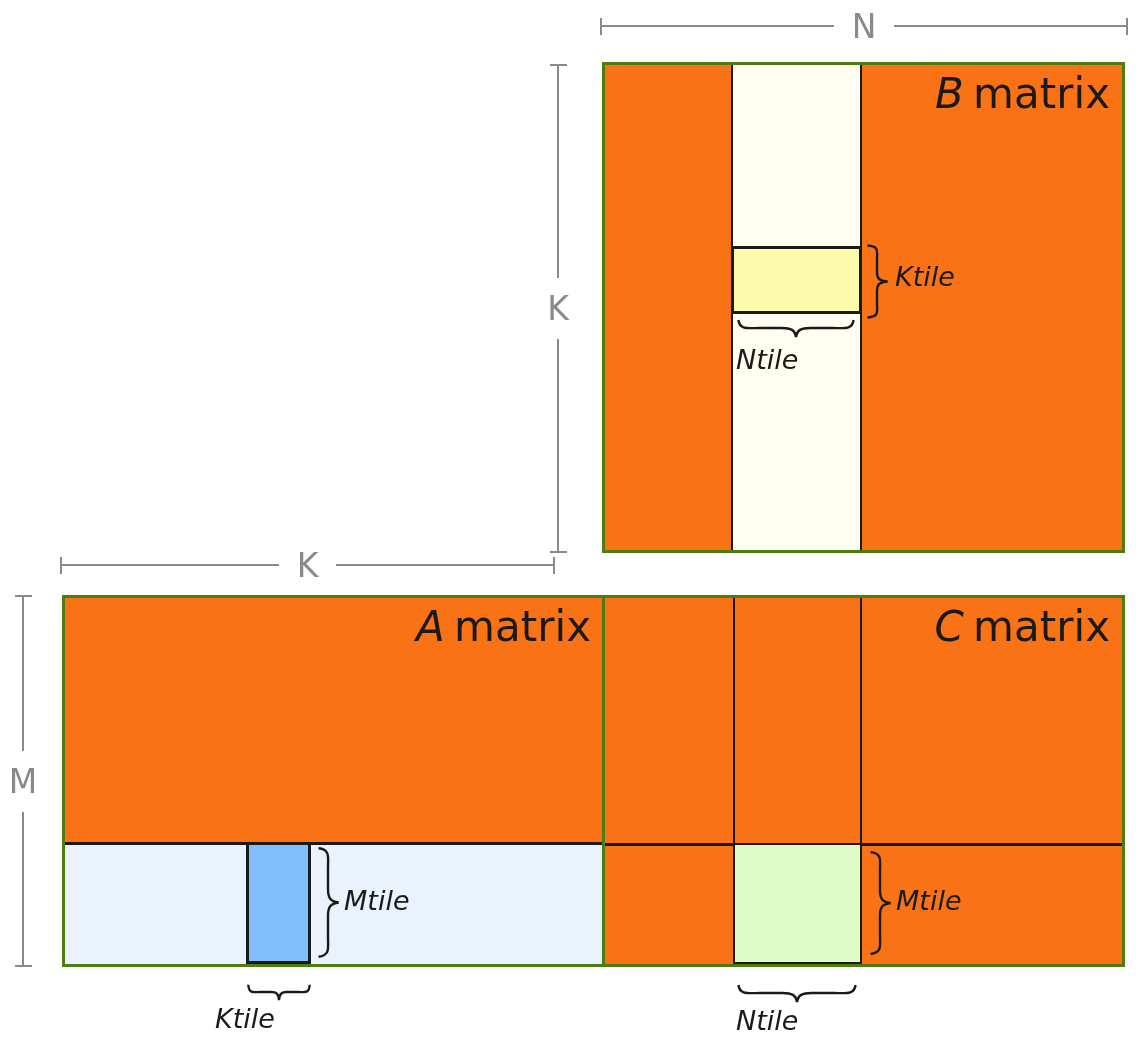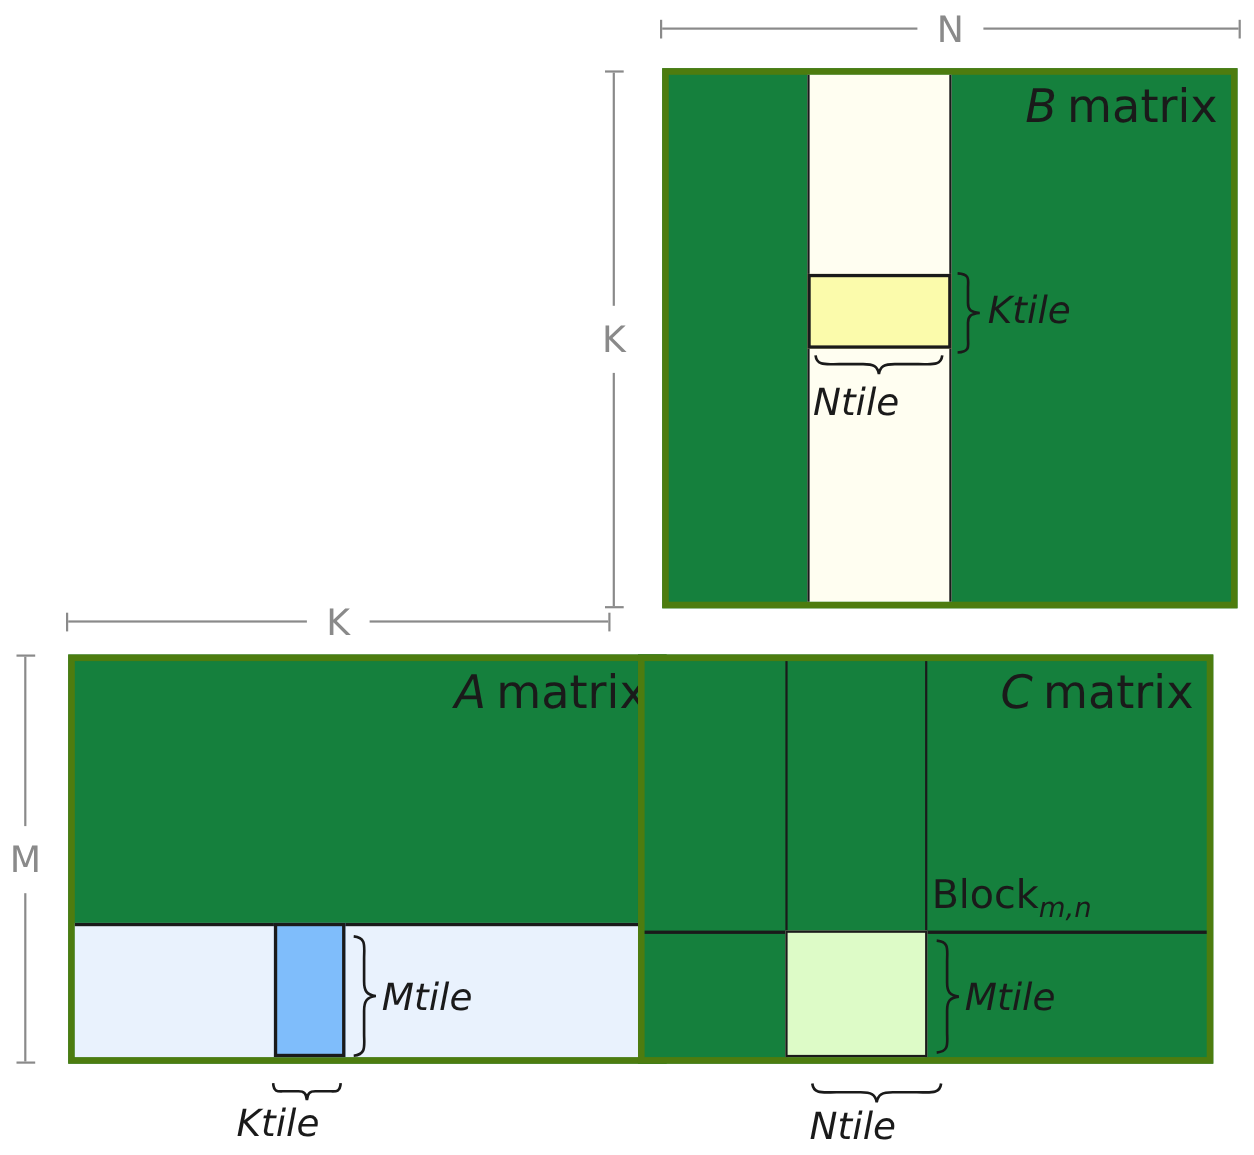--- a/index.html
+++ b/index.html
@@ -9,22 +9,22 @@
     width: 1140px;
     height: 1050px;
     background: #ffffff;
     overflow: hidden;
   }
   .abs { position: absolute; }
 
   
   .matrix {
     position: absolute;
-    border: 6px solid #4d7c0f;
-    background: #15803d;
+    border: 3px solid #4d7c0f;
+    background: #f97316;
     box-sizing: border-box;
   }
   .matrix-title {
     position: absolute;
     top: 6px;
     right: 12px;
     font-size: 42px;
     line-height: 1.1;
     white-space: nowrap;
   }
@@ -60,21 +60,21 @@
   }
   .a-ktile {
     position: absolute;
     left: 181px; bottom: 0;
     width: 65px; height: 122px;
     box-sizing: border-box;
     border: 3px solid #1a1a1a;
   }
 
   
-  .c-matrix { left: 580px; top: 595px; width: 523px; height: 372px; }
+  .c-matrix { left: 602px; top: 595px; width: 523px; height: 372px; }
   .c-colline { position: absolute; top: 0; bottom: 0; width: 1.5px; background: #1a1a1a; }
   .c-colline-1 { left: 128px; }
   .c-colline-2 { left: 255px; }
   .c-divider { position: absolute; left: 0; right: 0; top: 245px; height: 2.5px; background: #1a1a1a; }
   .c-tile {
     position: absolute;
     left: 128px; top: 245px; bottom: 0;
     width: 129px;
     box-sizing: border-box;
     border: 2.5px solid #1a1a1a;
@@ -84,21 +84,21 @@
     left: 261px; top: 192px;
     font-size: 36px;
     white-space: nowrap;
   }
   .block-label sub { font-size: 25px; font-style: italic; line-height: 0; }
 
   
   .tile-label {
     position: absolute;
     font-style: italic;
-    font-size: 34px;
+    font-size: 27px;
     line-height: 1.1;
     white-space: nowrap;
   }
   .tile-label.centered { text-align: left; }
   .brace { position: absolute; }
   .brace svg { display: block; width: 100%; height: 100%; }
 
   
   .dim-h {
     position: absolute;
@@ -203,23 +203,20 @@
   <div class="tile-label centered abs" style="left:215px; top:1004px; width:128px;">Ktile</div>
 
   <div class="matrix c-matrix">
     <div class="c-colline c-colline-1"></div>
     <div class="c-colline c-colline-2"></div>
     <div class="c-divider"></div>
     <div class="c-tile" style="background: rgb(221, 251, 199);"></div>
     <div class="matrix-title">
       <span class="mt-letter">C</span><span class="mt-rest">matrix</span>
     </div>
-    <div class="block-label">
-      <span>Block</span><sub>m,n</sub>
-    </div>
     <div class="brace" style="left:262px; top:252px; width:26px; height:106px;">
       <svg viewBox="0 0 22 100" preserveAspectRatio="none">
         <path d="M 3 2 C 13 3 11 10 11 20 L 11 38 C 11 46 13 49 20 50 C 13 51 11 54 11 62 L 11 80 C 11 90 13 97 3 98" fill="none" stroke="#1a1a1a" stroke-width="2.4" vector-effect="non-scaling-stroke"></path>
       </svg>
     </div>
     <div class="tile-label" style="left:291px; top:288px;">Mtile</div>
   </div>
 
   <div class="brace" style="left:736px; top:982px; width:122px; height:22px;">
     <svg viewBox="0 0 100 22" preserveAspectRatio="none">

